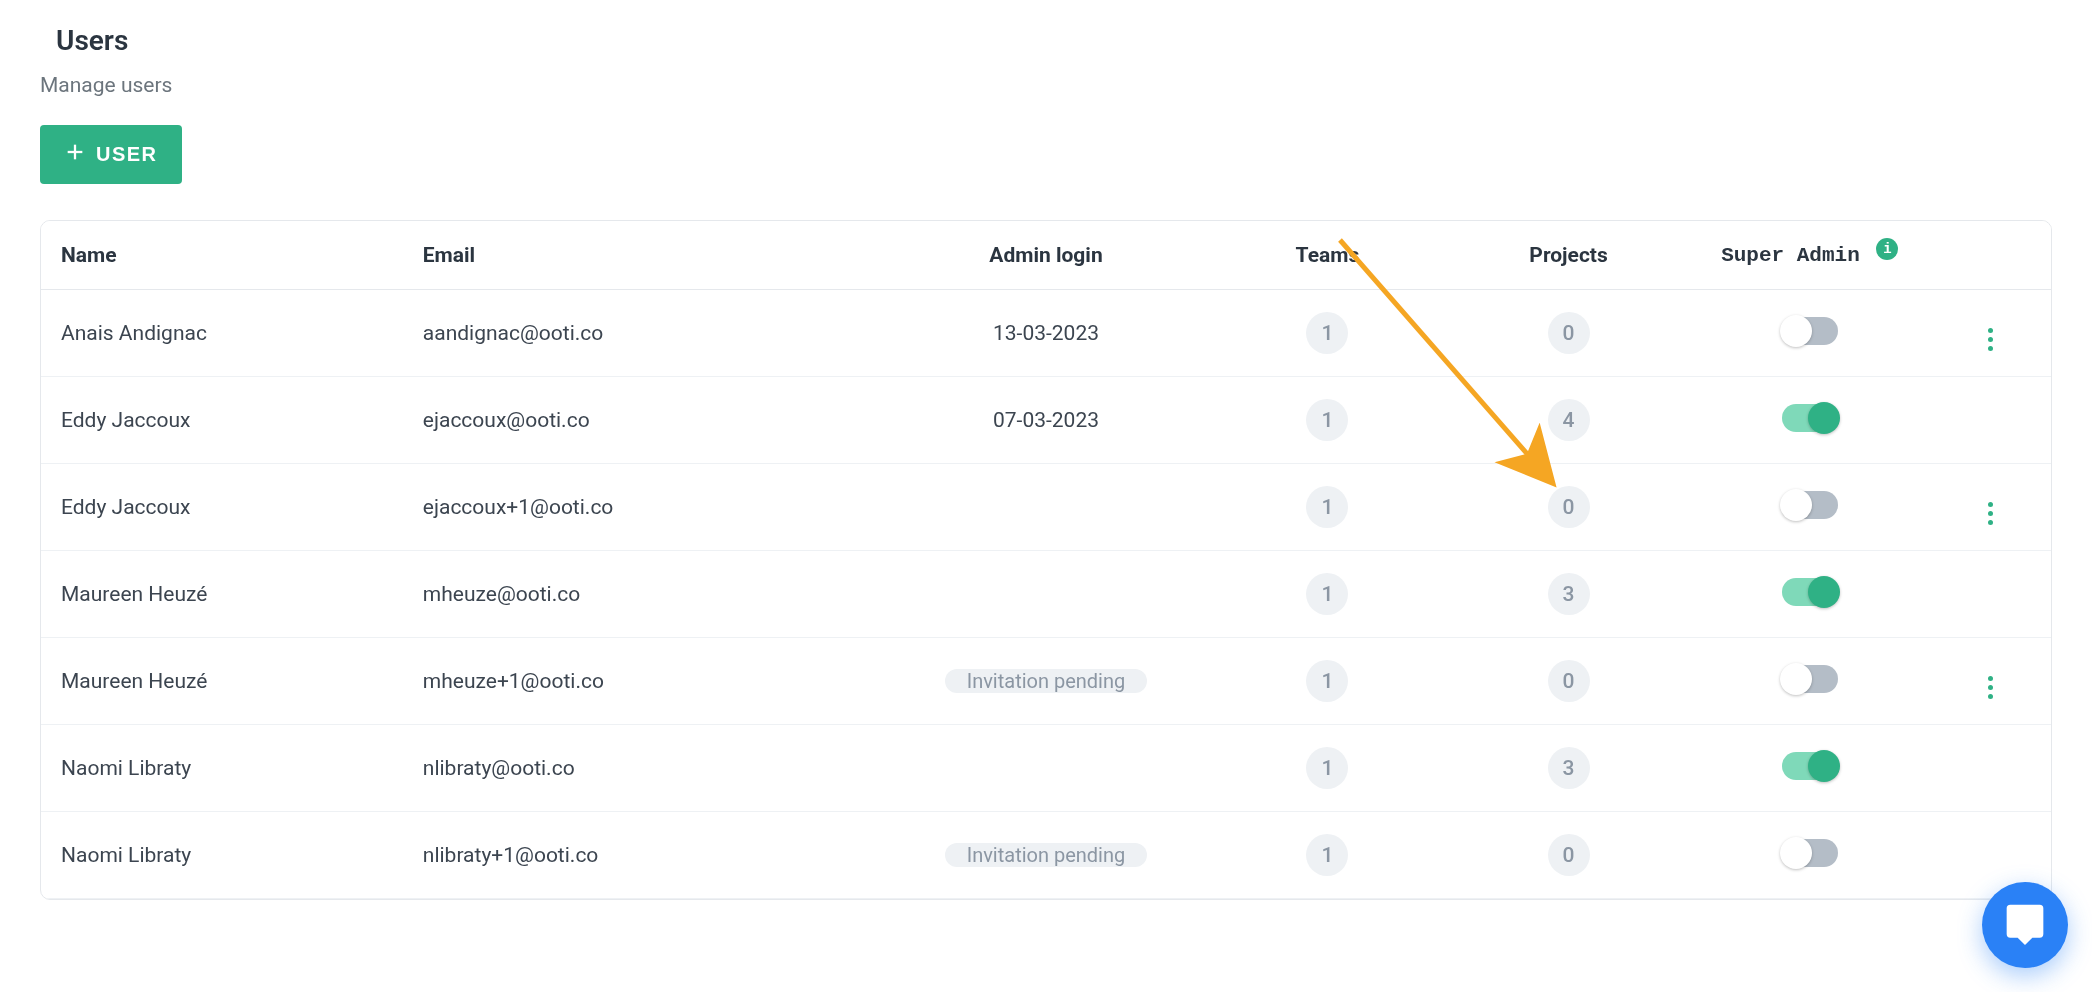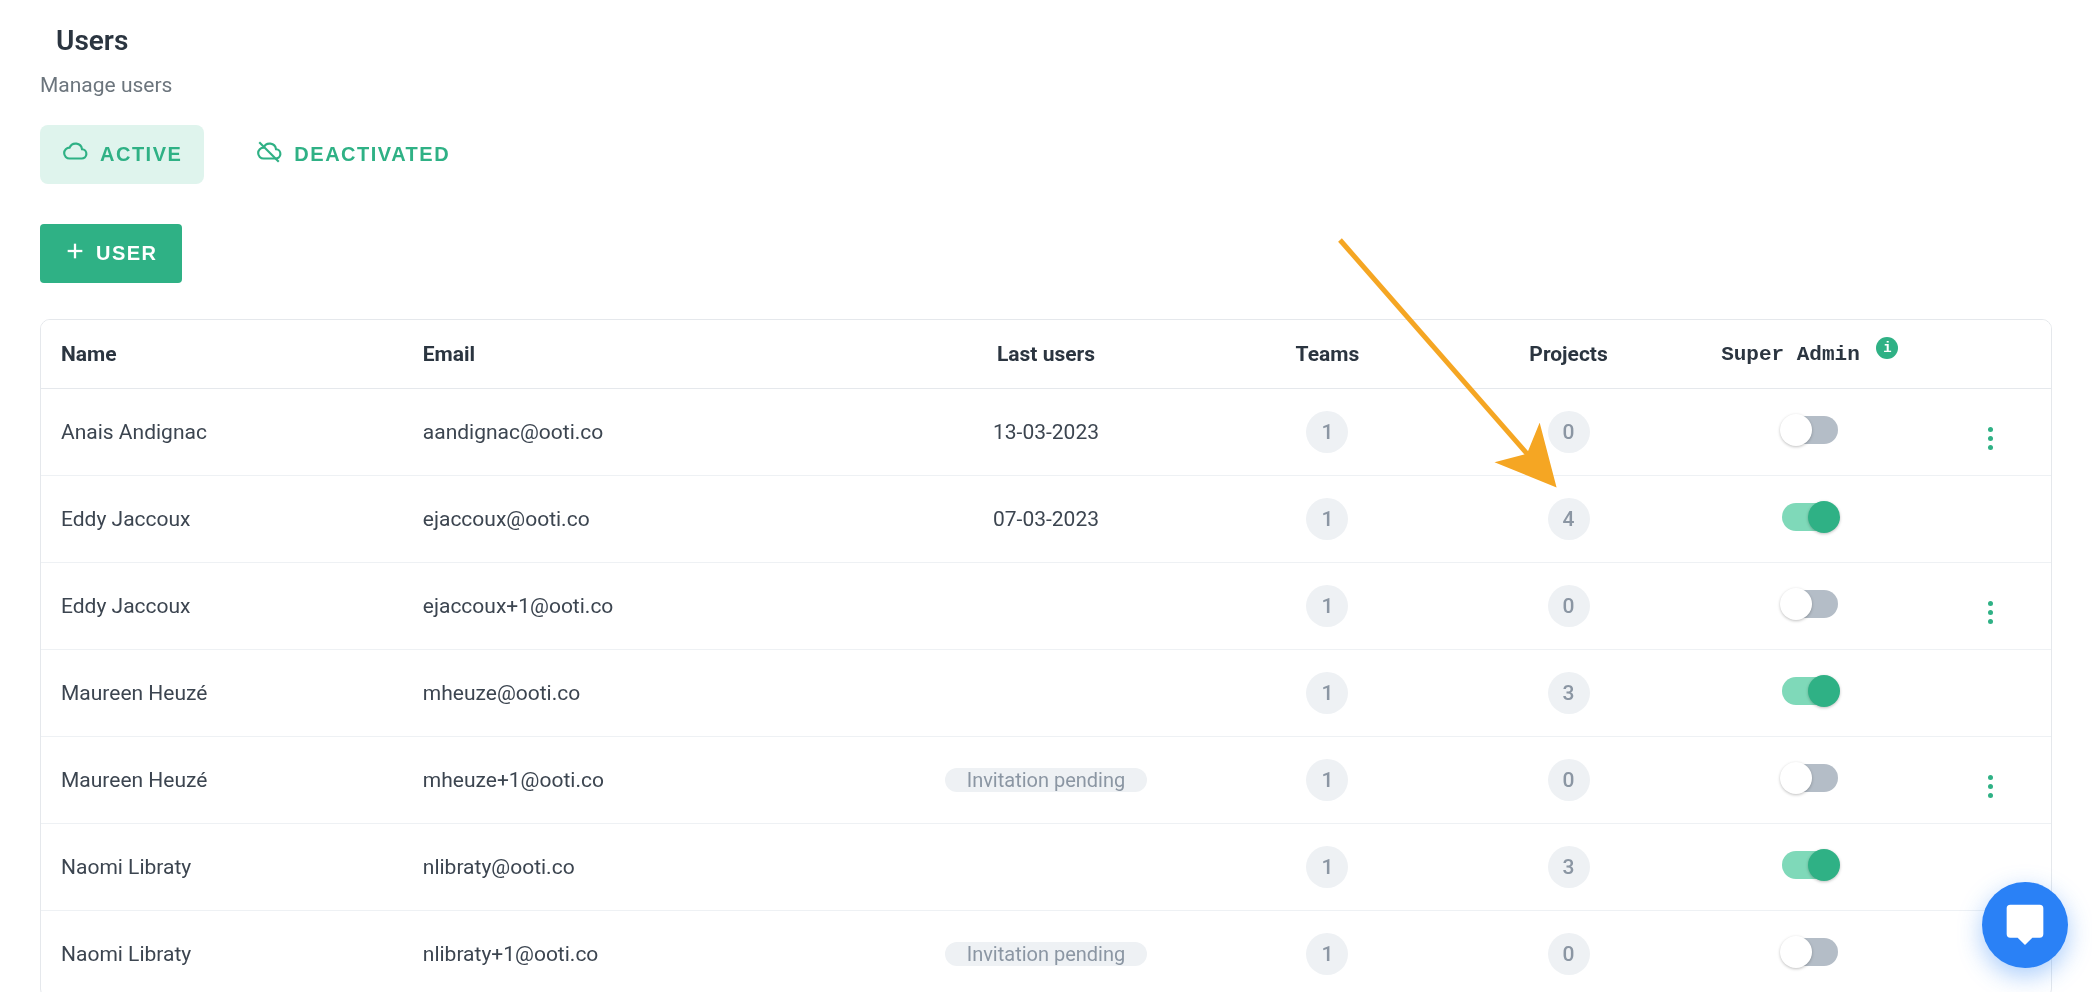--- a/index.html
+++ b/index.html
@@ -185,57 +185,38 @@
   .chat-fab svg { width:44px; height:44px; fill:#fff; }
 </style>
 </head>
 <body>
 
 <div class="page">
 
   <h1 class="title">Users</h1>
   <p class="subtitle">Manage users</p>
 
-  <div class="tabs">
-    <button class="tab active">
-      <span>
-        <svg viewBox="0 0 24 24">
-            <path d="M7 18a5 5 0 0 1 0-10 6 6 0 0 1 11.5 1.5A4 4 0 0 1 18 18H7z"></path>
-          </svg>
-      </span>
-      <span>ACTIVE</span>
-    </button>
-    <button class="tab">
-      <span>
-        <svg viewBox="0 0 24 24">
-            <path d="M7 18a5 5 0 0 1 0-10 6 6 0 0 1 11.5 1.5A4 4 0 0 1 18 18H7z"></path>
-            <line x1="3" y1="3" x2="21" y2="21"></line>
-          </svg>
-      </span>
-      <span>DEACTIVATED</span>
-    </button>
-  </div>
 
   <button class="add-user">
     <span>
       <svg viewBox="0 0 24 24">
           <line x1="12" y1="4" x2="12" y2="20"></line>
           <line x1="4" y1="12" x2="20" y2="12"></line>
         </svg>
     </span>
     <span>USER</span>
   </button>
 
   <div class="table-wrap">
     <table>
       <thead>
         <tr>
           <th class="col-name">Name</th>
           <th class="col-email">Email</th>
-          <th class="col-last">Last users</th>
+          <th class="col-last">Admin login</th>
           <th class="col-teams">Teams</th>
           <th class="col-projects">Projects</th>
           <th class="col-super">
             <span>Super Admin</span>
             <span class="info-badge">i</span>
           </th>
           <th class="col-actions"></th>
         </tr>
       </thead>
       <tbody id="rows">

